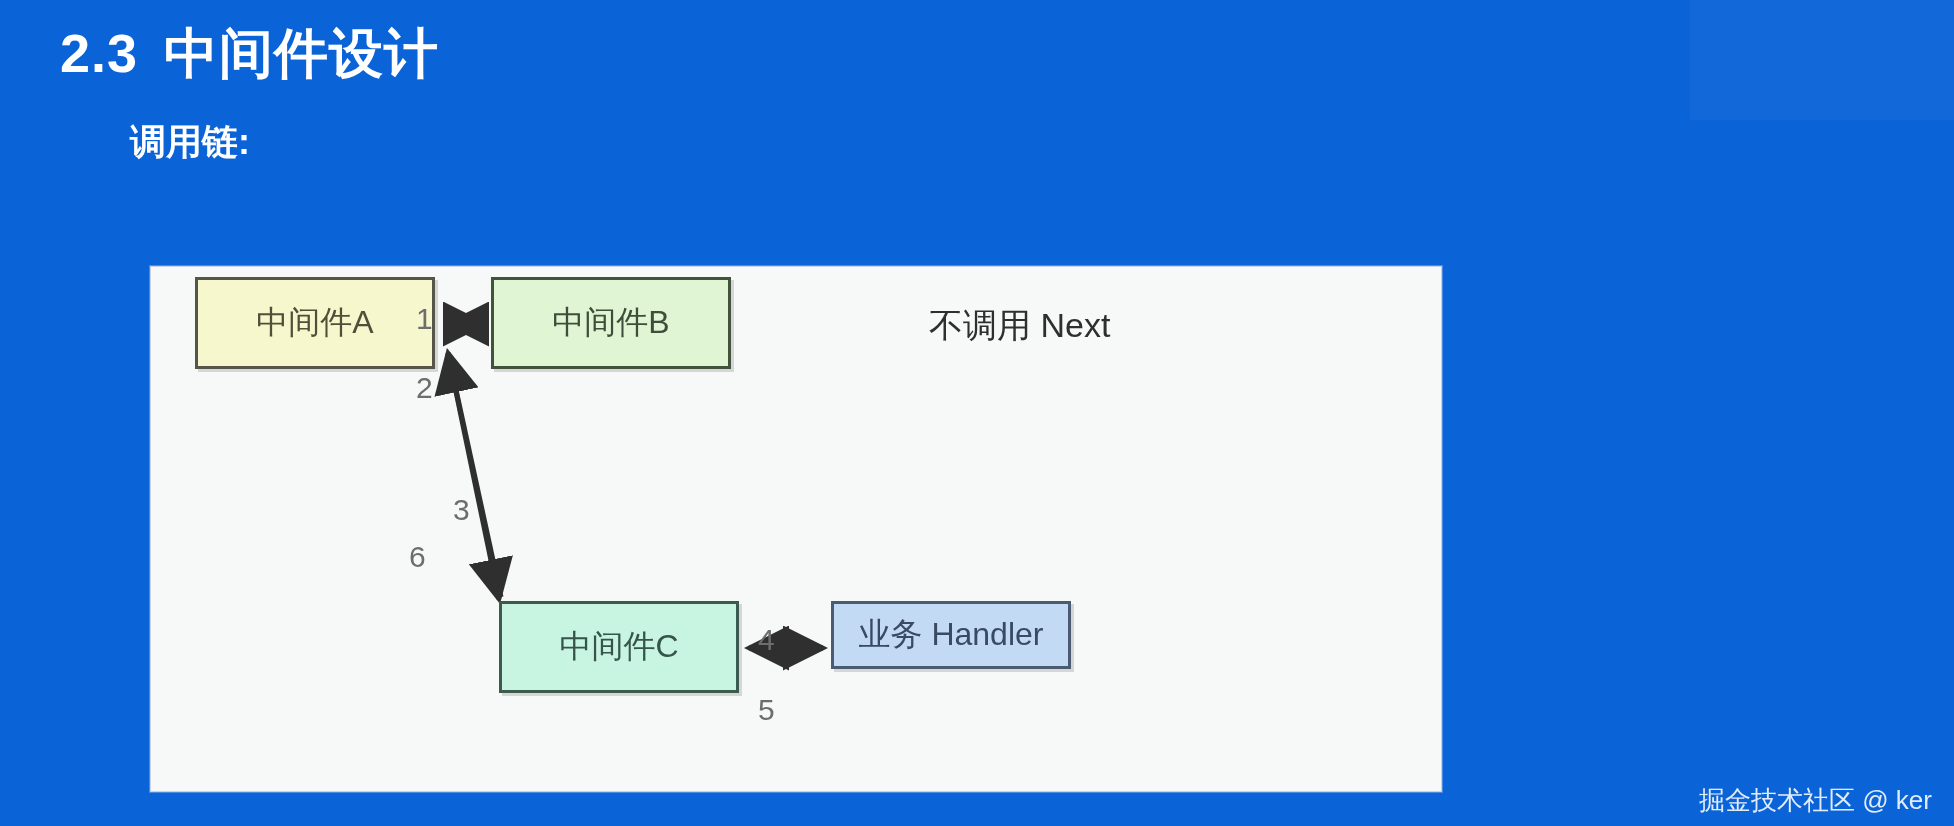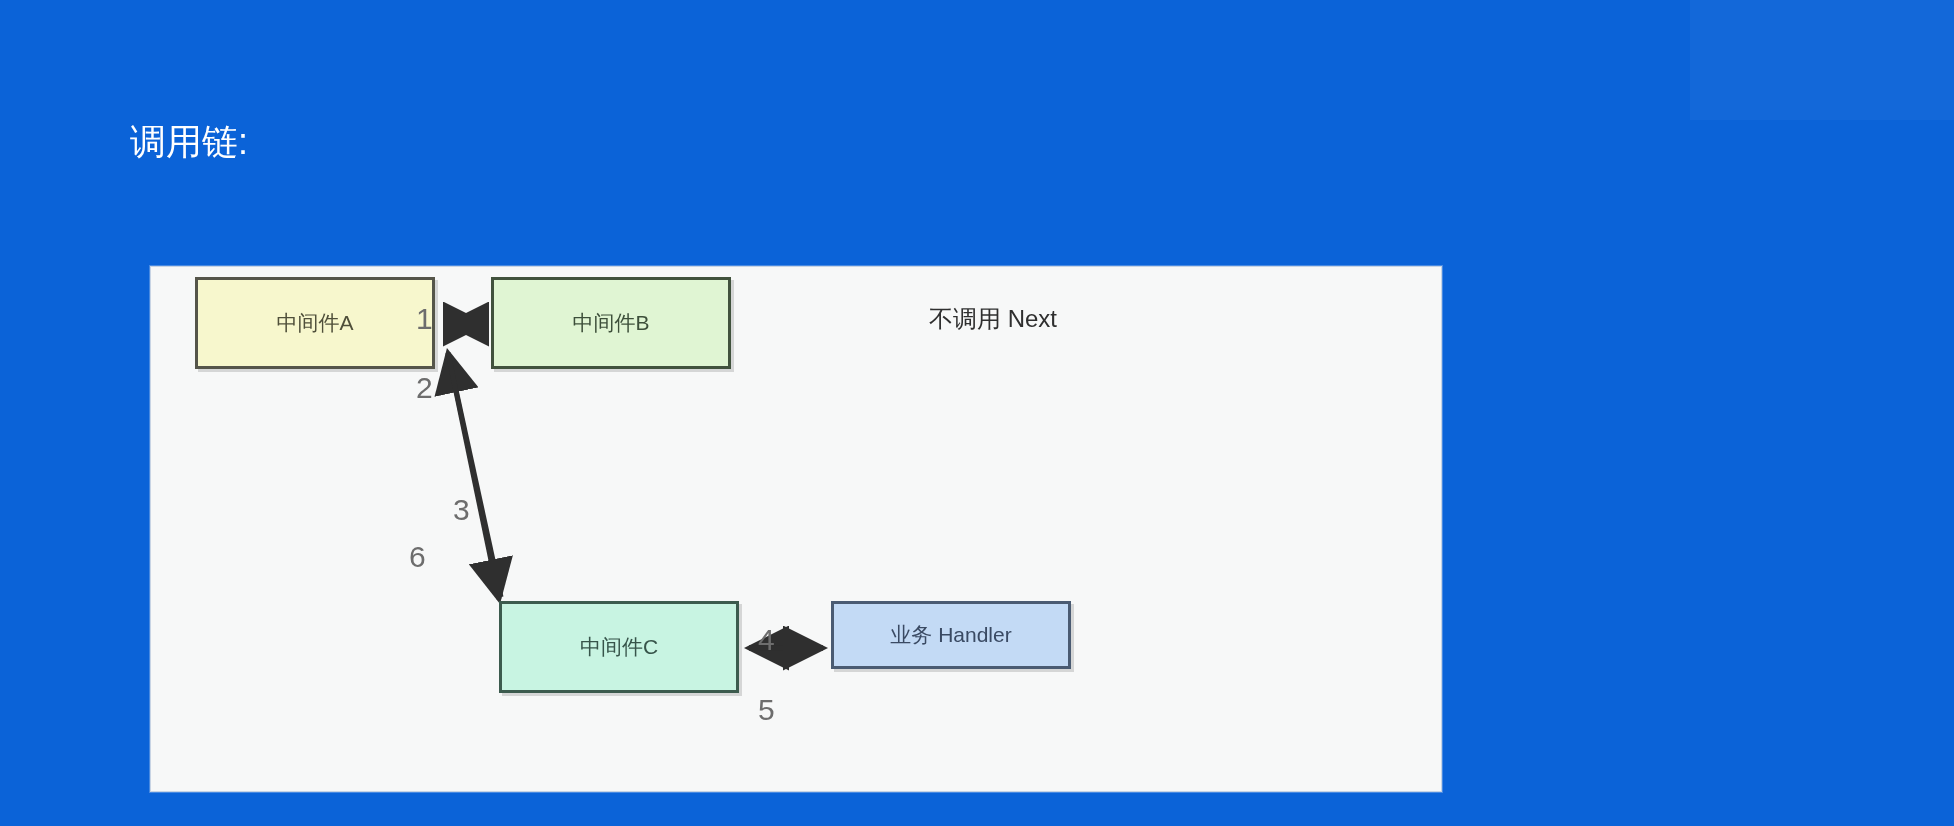--- a/index.html
+++ b/index.html
@@ -36,21 +36,21 @@
     letter-spacing: 1px;
     white-space: nowrap;
   }
   .slide-title .num { margin-right: 26px; }
   .subtitle {
     position: absolute;
     left: 130px;
     top: 118px;
     color: #ffffff;
     font-size: 36px;
-    font-weight: 400;
+    font-weight: 700;
     white-space: nowrap;
   }
 
   
   .panel {
     position: absolute;
     left: 150px;
     top: 266px;
     width: 1290px;
     height: 524px;
@@ -69,21 +69,21 @@
     height: 524px;
   }
 
   .node {
     position: absolute;
     box-sizing: border-box;
     border: 3px solid #4a4a42;
     display: flex;
     align-items: center;
     justify-content: center;
-    font-size: 21px;
+    font-size: 32px;
     color: #3f3f3f;
     box-shadow: 3px 3px 0 rgba(60,60,60,0.18);
     white-space: nowrap;
   }
   .node-a {
     left: 44px; top: 10px; width: 240px; height: 92px;
     background: #f7f7cd;
     border-color: #55554a;
     color: #4f4f3a;
   }
@@ -116,21 +116,21 @@
   .lbl-1 { left: 265px; top: 37px; }
   .lbl-2 { left: 265px; top: 106px; }
   .lbl-3 { left: 302px; top: 228px; }
   .lbl-6 { left: 258px; top: 275px; }
   .lbl-4 { left: 607px; top: 358px; }
   .lbl-5 { left: 607px; top: 428px; }
 
   .note {
     position: absolute;
     color: #2f2f2f;
-    font-size: 24px;
+    font-size: 34px;
     white-space: nowrap;
   }
   .note-no-next { left: 778px; top: 36px; }
   .note-call-next { left: 770px; top: 460px; }
 
   .watermark {
     position: absolute;
     right: 22px;
     bottom: 8px;
     color: rgba(255,255,255,0.88);
@@ -138,20 +138,23 @@
     white-space: nowrap;
   }
 </style>
 </head>
 <body>
 
 <div id="slide">
 
   <div class="tr-blotch"></div>
 
+  <div class="slide-title">
+    <span class="num">2.3</span><span>中间件设计</span>
+  </div>
 
   <div class="subtitle">调用链:</div>
 
   <div class="panel">
     <div class="diagram">
 
       <svg viewBox="0 0 1290 524" xmlns="http://www.w3.org/2000/svg">
         <defs>
           <marker id="ah" markerWidth="9" markerHeight="9" refX="8" refY="4.5" orient="auto" markerUnits="strokeWidth">
             <path d="M0,0 L9,4.5 L0,9 z" fill="#2f2f2f"></path>
@@ -189,14 +192,15 @@
       <div class="edge-label lbl-3">3</div>
       <div class="edge-label lbl-6">6</div>
       <div class="edge-label lbl-4">4</div>
       <div class="edge-label lbl-5">5</div>
 
       <div class="note note-no-next">不调用 Next</div>
 
     </div>
   </div>
 
+  <div class="watermark">掘金技术社区 @ ker</div>
 
 </div>
 
 </body></html>

